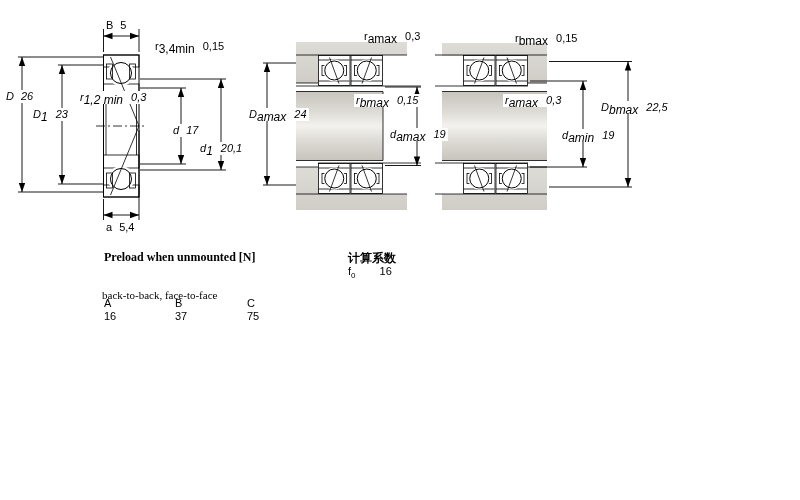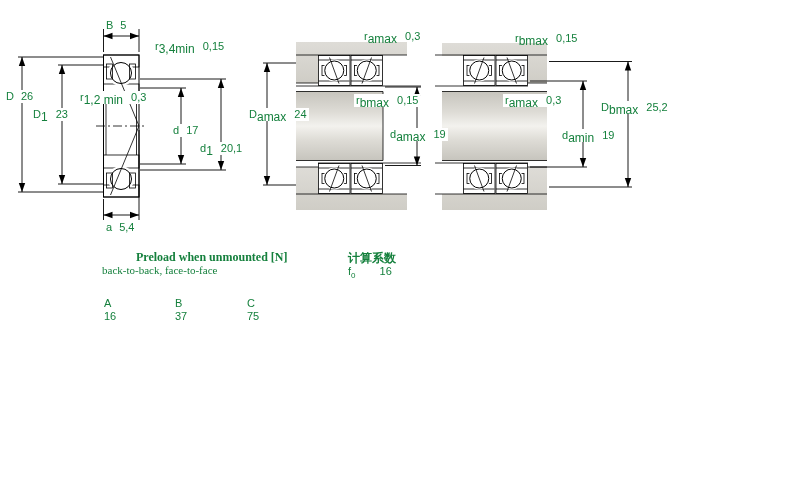--- a/index.html
+++ b/index.html
@@ -1,30 +1,30 @@
 <!DOCTYPE html>
 <html style="--ring-fill: #ccd7f0; --ring-hatch: #96a6cf; --metal-gray: #d6d4ce; --metal-light: #f4f3f0; --line: #000000;"><head>
 <meta charset="utf-8">
 <style>
   html,body{margin:0;padding:0;background:#fff;}
   .stage{position:relative;width:800px;height:500px;background:#fff;overflow:hidden;
-         font-family:"Liberation Sans",sans-serif;color:#15803d;}
+         font-family:"Liberation Sans",sans-serif;color:#000000;}
   .art{position:absolute;left:0;top:0;}
   .ln{stroke:var(--line,#000);stroke-width:1;fill:none;}
   .thin{stroke-width:0.8;}
   .dim{stroke:var(--line,#000);stroke-width:0.9;fill:none;}
   .ext{stroke:var(--line,#000);stroke-width:0.9;fill:none;}
   .cl{stroke:var(--line,#000);stroke-width:0.8;stroke-dasharray:9 3 2 3;fill:none;}
   .lbl{position:absolute;font:11px "Liberation Sans",sans-serif;white-space:nowrap;line-height:13px;}
   .lbl .sub{font-size:12px;position:relative;top:3px;}
   .lbl .val{margin-left:8px;}
   .lbl.tight .val{margin-left:7px;}
-  .bg{background:#fff;padding:0 2px;}
-  .serifT{position:absolute;font:bold 12px "Liberation Serif",serif;white-space:nowrap;margin-left:32px;}
-  .serifS{position:absolute;font:11px "Liberation Serif",serif;white-space:nowrap;}
+  .bg{background:#fff;padding:0 2px;font-style:italic;}
+  .serifT{position:absolute;font:bold 12px "Liberation Serif",serif;white-space:nowrap;}
+  .serifS{position:absolute;font:11px "Liberation Serif",serif;white-space:nowrap;margin-top:25px;}
   .sans{position:absolute;font:11px "Liberation Sans",sans-serif;white-space:nowrap;}
   .cjk{position:absolute;font:bold 12px "DejaVu Sans",sans-serif;white-space:nowrap;}
   .f0l{position:absolute;font:11px "Liberation Sans",sans-serif;white-space:nowrap;}
   .f0l .sub{font-size:8px;position:relative;top:3px;}
   .f0l .val{margin-left:24px;}
 </style>
 </head>
 <body>
 
 <div class="stage">
@@ -201,21 +201,21 @@
   <div class="lbl bg" style="left:198px;top:142px"><span>d</span><span class="sub">1</span><span class="val">20,1</span></div>
   <div class="lbl tight" style="left:106px;top:221px"><span>a</span><span class="sub"></span><span class="val">5,4</span></div>
 
   <div class="lbl" style="left:364px;top:30px"><span>r</span><span class="sub">amax</span><span class="val">0,3</span></div>
   <div class="lbl bg" style="left:247px;top:108px"><span>D</span><span class="sub">amax</span><span class="val">24</span></div>
   <div class="lbl bg" style="left:354px;top:94px"><span>r</span><span class="sub">bmax</span><span class="val">0,15</span></div>
   <div class="lbl bg" style="left:388px;top:128px"><span>d</span><span class="sub">amax</span><span class="val">19</span></div>
 
   <div class="lbl" style="left:515px;top:32px"><span>r</span><span class="sub">bmax</span><span class="val">0,15</span></div>
   <div class="lbl bg" style="left:503px;top:94px"><span>r</span><span class="sub">amax</span><span class="val">0,3</span></div>
-  <div class="lbl bg" style="left:599px;top:101px"><span>D</span><span class="sub">bmax</span><span class="val">25,2</span></div>
+  <div class="lbl bg" style="left:599px;top:101px"><span>D</span><span class="sub">bmax</span><span class="val">22,5</span></div>
   <div class="lbl bg" style="left:560px;top:129px"><span>d</span><span class="sub">amin</span><span class="val">19</span></div>
 
   <div>
     <div class="serifT" style="left:104px;top:250px">Preload when unmounted [N]</div>
     <div class="serifS" style="left:102px;top:264px">back-to-back, face-to-face</div>
     <div class="sans" style="left:104px;top:297px">A</div>
     <div class="sans" style="left:175px;top:297px">B</div>
     <div class="sans" style="left:247px;top:297px">C</div>
     <div class="sans" style="left:104px;top:310px">16</div>
     <div class="sans" style="left:175px;top:310px">37</div>

